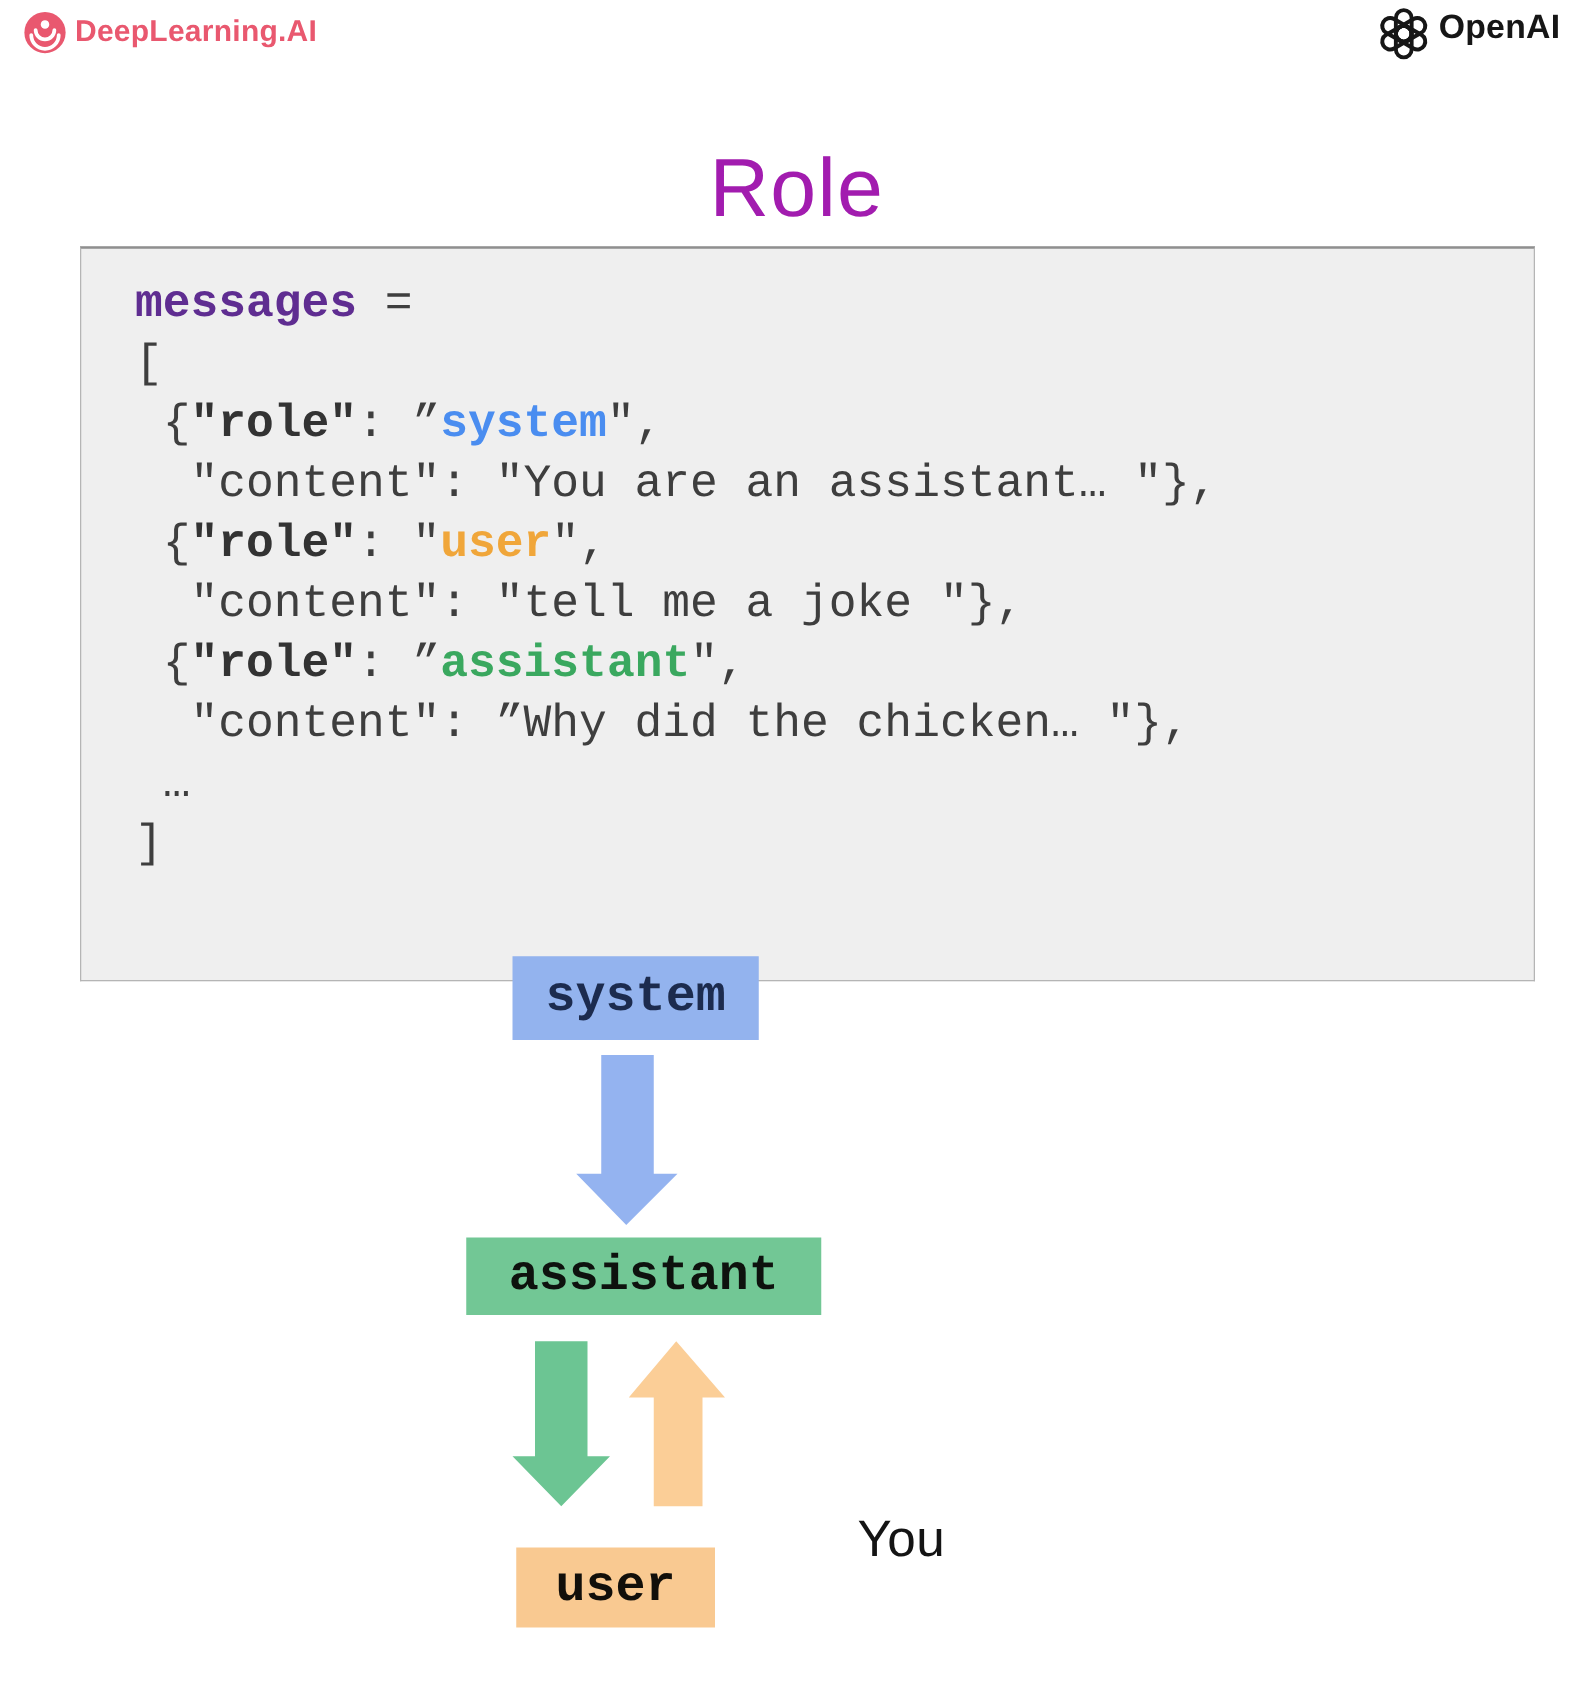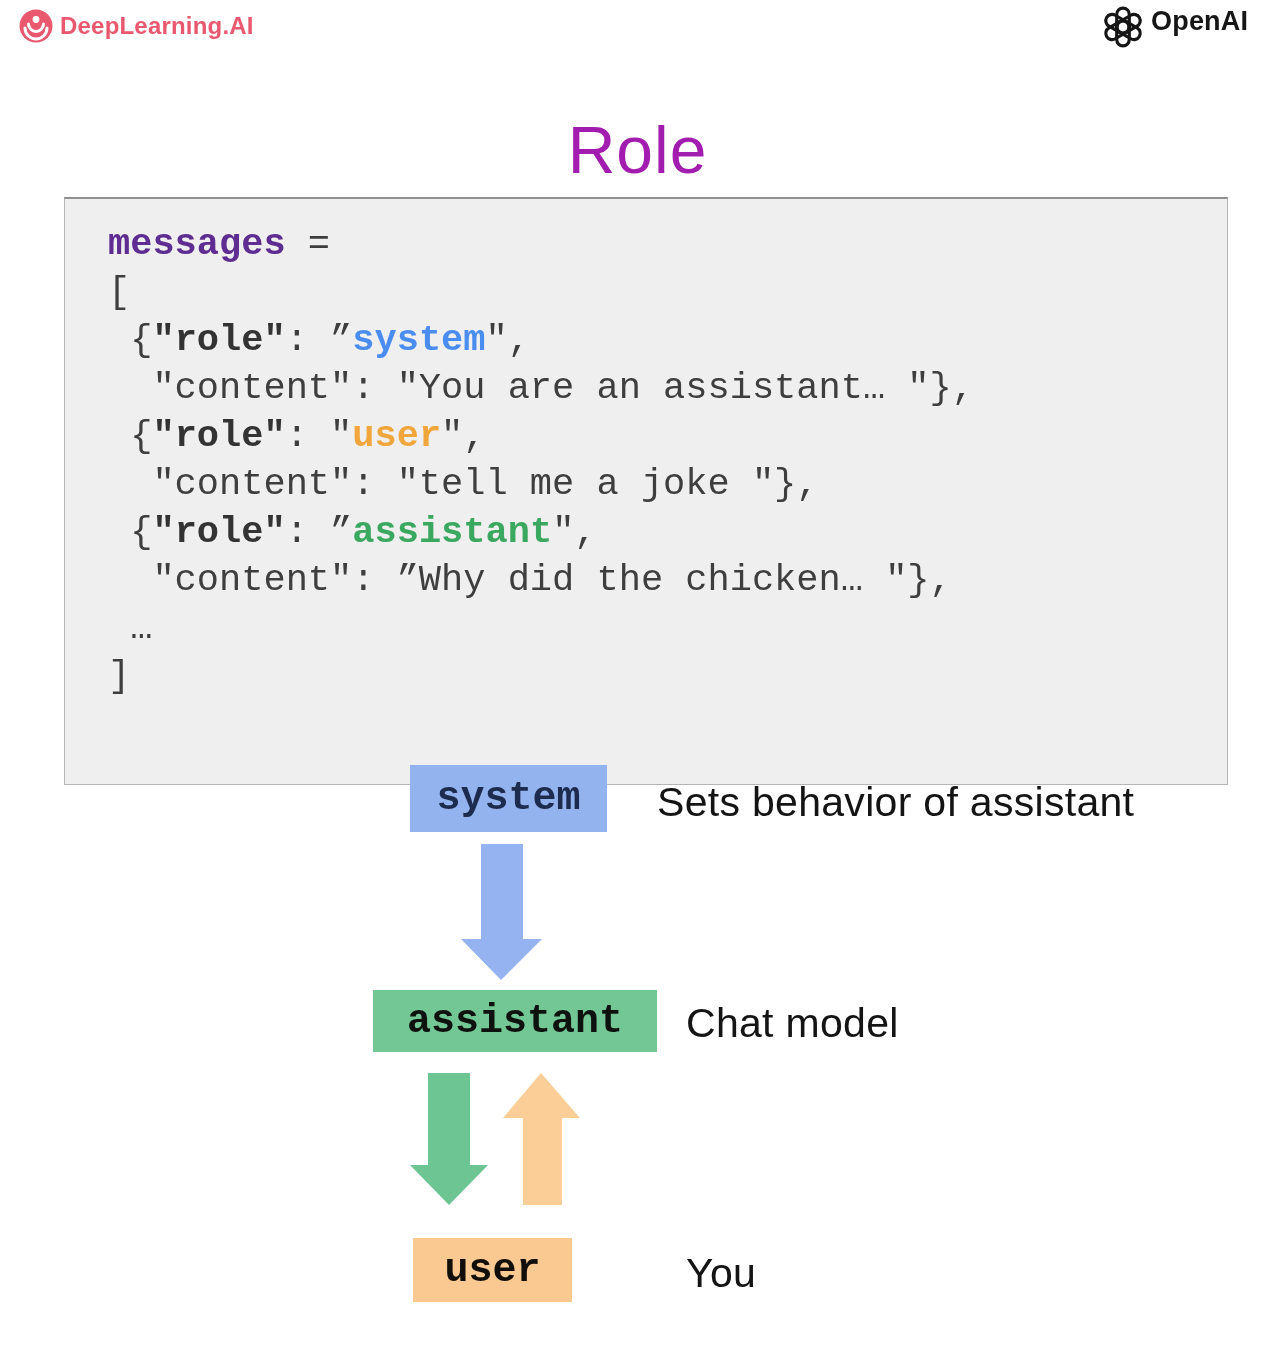--- a/index.html
+++ b/index.html
@@ -33,21 +33,21 @@
   
   .arrows-svg{position:absolute;left:0;top:0;width:1275px;height:1349px;pointer-events:none;}
   .node{position:absolute;display:flex;align-items:center;justify-content:center;
         font-family:"Liberation Mono",monospace;font-weight:700;}
   .node-system{left:410px;top:765px;width:197px;height:67px;font-size:40px;color:#1c2b4e;}
   .node-assistant{left:373px;top:990px;width:284px;height:62px;font-size:40px;color:#0e120e;}
   .node-user{left:413px;top:1238px;width:159px;height:64px;font-size:40px;color:#120f0a;}
   .annotation{position:absolute;font-size:41px;color:#141414;letter-spacing:.3px;}
   .ann-system{left:657px;top:779px;}
   .ann-assistant{left:686px;top:1000px;}
-  .ann-user{left:686px;top:1250px;}
+  .ann-user{left:686px;top:1208px;}
 </style>
 </head>
 <body>
 
 <div class="page">
 
   <div class="dl-logo">
     <svg width="36" height="36" viewBox="0 0 36 36">
       <circle cx="18" cy="18" r="16.5" fill="#e9586f"></circle>
       <circle cx="18" cy="11.5" r="3.4" fill="#ffffff"></circle>
@@ -88,25 +88,23 @@
 
   <svg class="arrows-svg" viewBox="0 0 1275 1349">
     <polygon points="481,844 523,844 523,939 542,939 501,980 461,939 481,939" fill="#94b3f0"></polygon>
     <polygon points="428,1073 470,1073 470,1165 488,1165 449,1205 410,1165 428,1165" fill="#6cc593"></polygon>
     <polygon points="541,1073 580,1118 562,1118 562,1205 523,1205 523,1118 503,1118" fill="#fbce97"></polygon>
   </svg>
 
   <div class="node node-system" style="background-color: rgb(147, 179, 238);">
     <span>system</span>
   </div>
-  <div class="annotation ann-system">Sets behavior of assistant</div>
 
   <div class="node node-assistant" style="background-color: rgb(114, 199, 149);">
     <span>assistant</span>
   </div>
-  <div class="annotation ann-assistant">Chat model</div>
 
   <div class="node node-user" style="background-color: rgb(249, 201, 145);">
     <span>user</span>
   </div>
   <div class="annotation ann-user">You</div>
 
 </div>
 
 </body></html>

